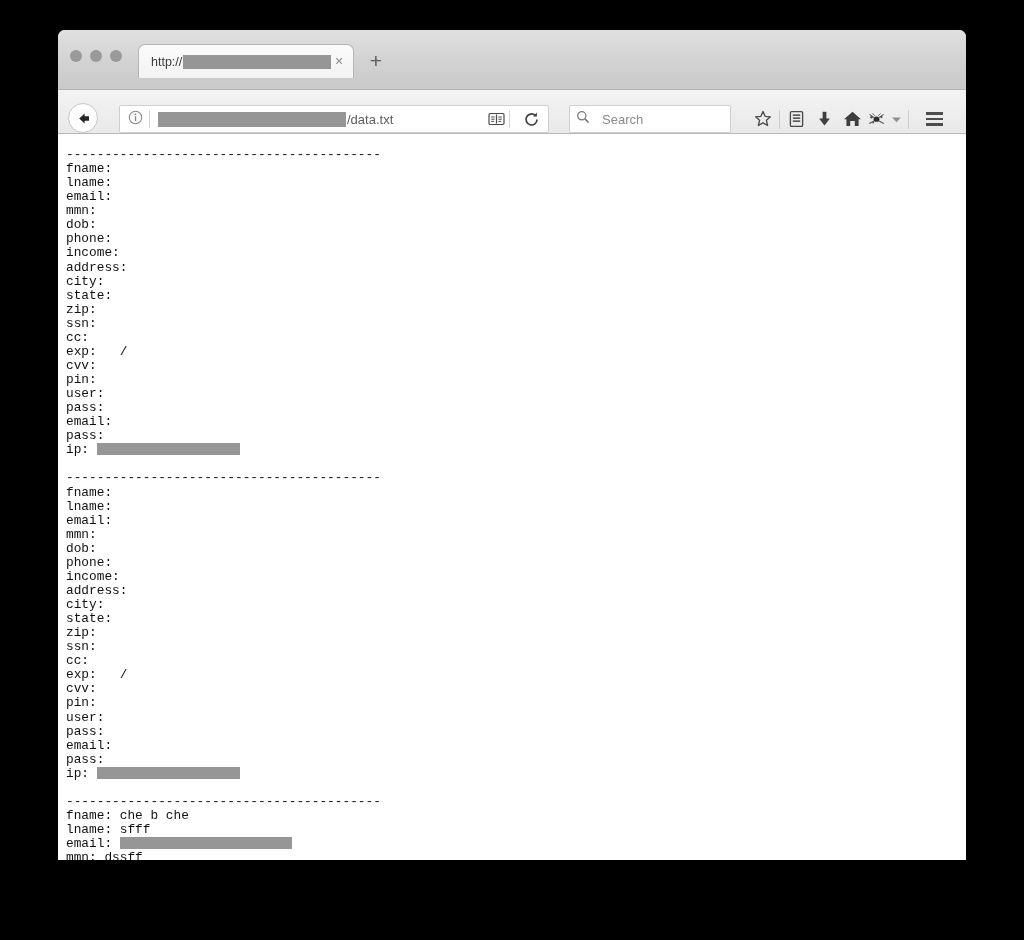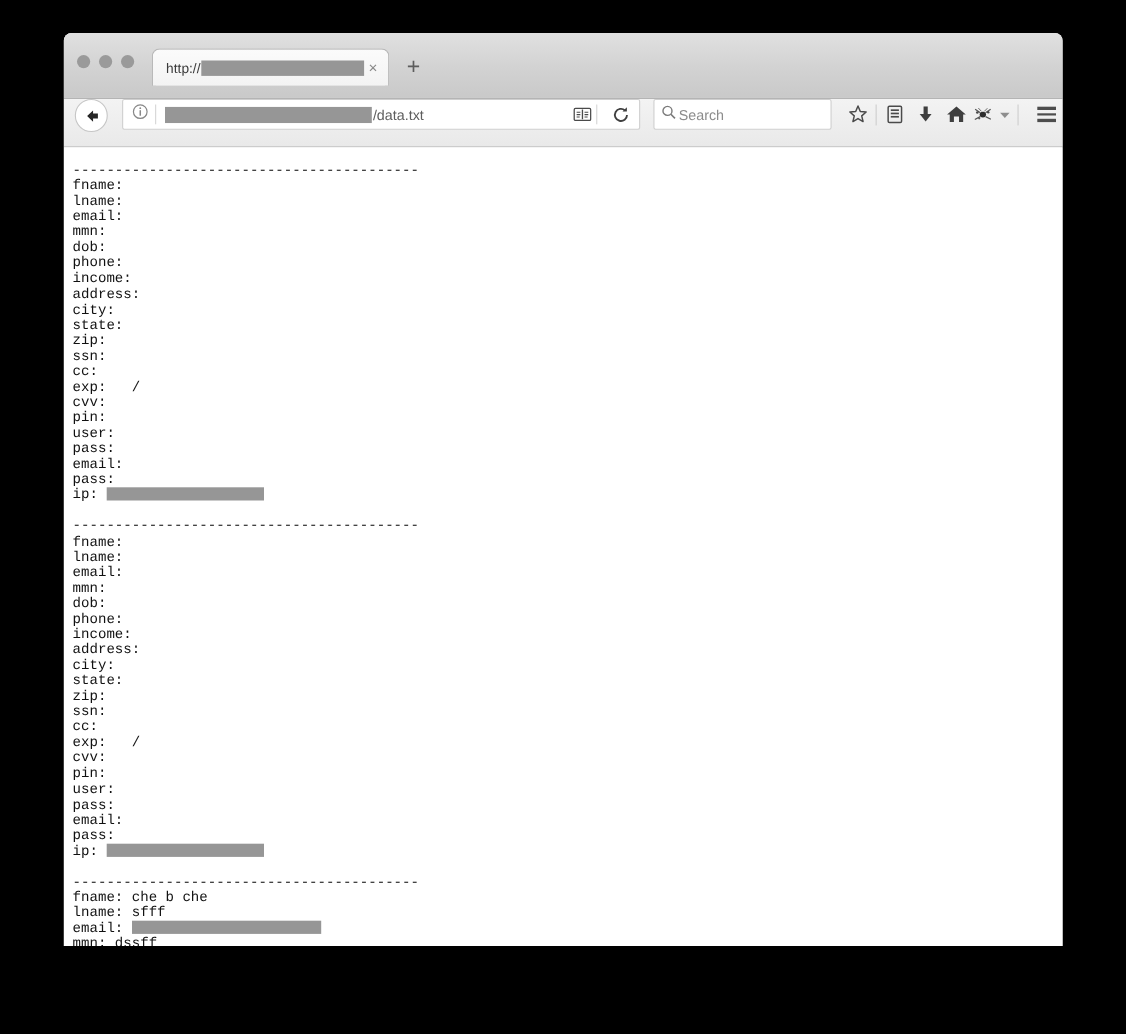--- a/index.html
+++ b/index.html
@@ -80,23 +80,23 @@
     text-align: center;
     font-weight: 300;
   }
 
   
   .navbar {
     position: relative;
     height: 44px;
     background: linear-gradient(to bottom, #f3f3f3 0%, #e9e9e9 100%);
     border-bottom: 1px solid #b9b9b9;
-    display: flex; align-items: flex-start;
-    padding: 0 0 0 10px;
-    gap: 4px;
+    display: flex; align-items: flex-end;
+    padding: 0 17px 0 10px;
+    gap: 12px;
   }
   .backbtn {
     width: 30px; height: 30px; border-radius: 50%;
     background: #ffffff;
     border: 1px solid #c6c6c6;
     display: flex; align-items: center; justify-content: center;
     flex: none;
   }
   .urlbar {
     flex: 1;
@@ -132,21 +132,21 @@
     width: 162px; height: 28px;
     margin-left: 8px;
     background: #ffffff;
     border: 1px solid #cfcfcf;
     border-radius: 2px;
     display: flex; align-items: center;
     padding: 0 6px;
     flex: none;
   }
   .search-ph {
-    font-size: 13px; color: #8c8c8c; margin-left: 2px;
+    font-size: 13px; color: #8c8c8c; margin-left: 12px;
   }
   .toolicons {
     display: flex; align-items: center; flex: none; margin-left: 6px;
   }
   .ticon {
     width: 28px; height: 28px;
     display: flex; align-items: center; justify-content: center;
   }
   .ticon.narrow { width: 20px; }
   .tsep { width: 1px; height: 19px; background: #cdcdcd; margin: 0 2px; }

